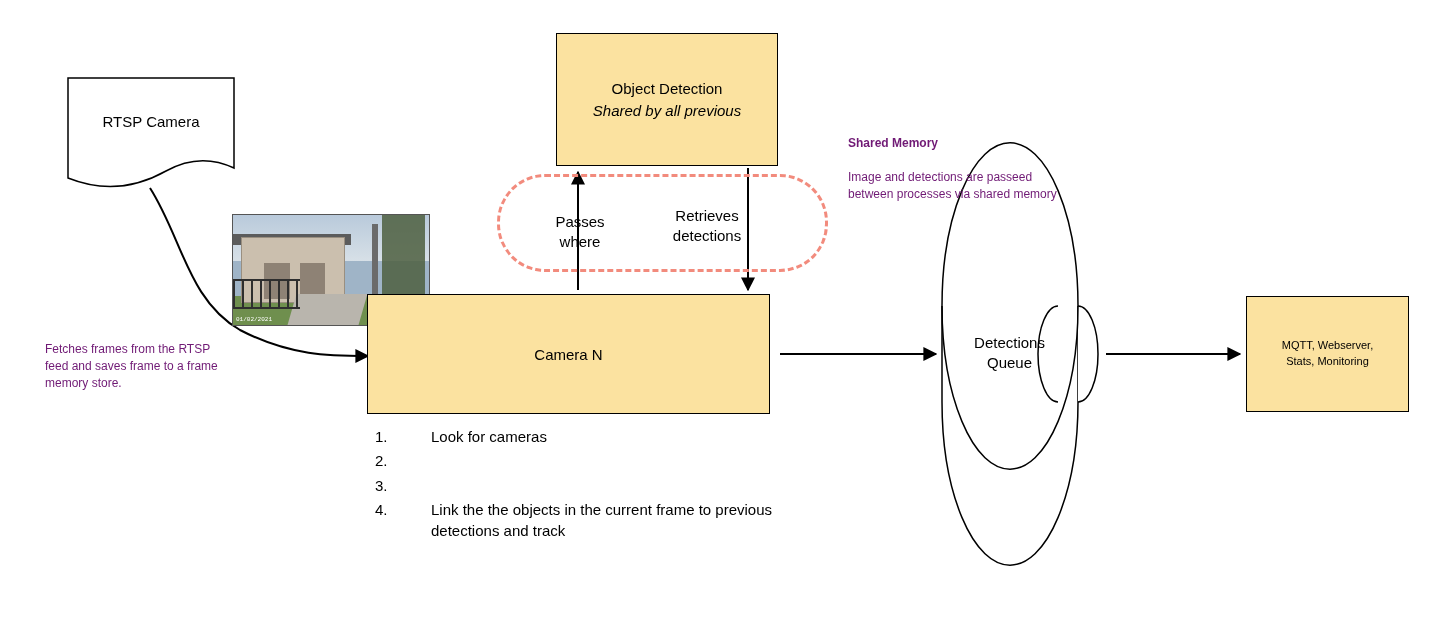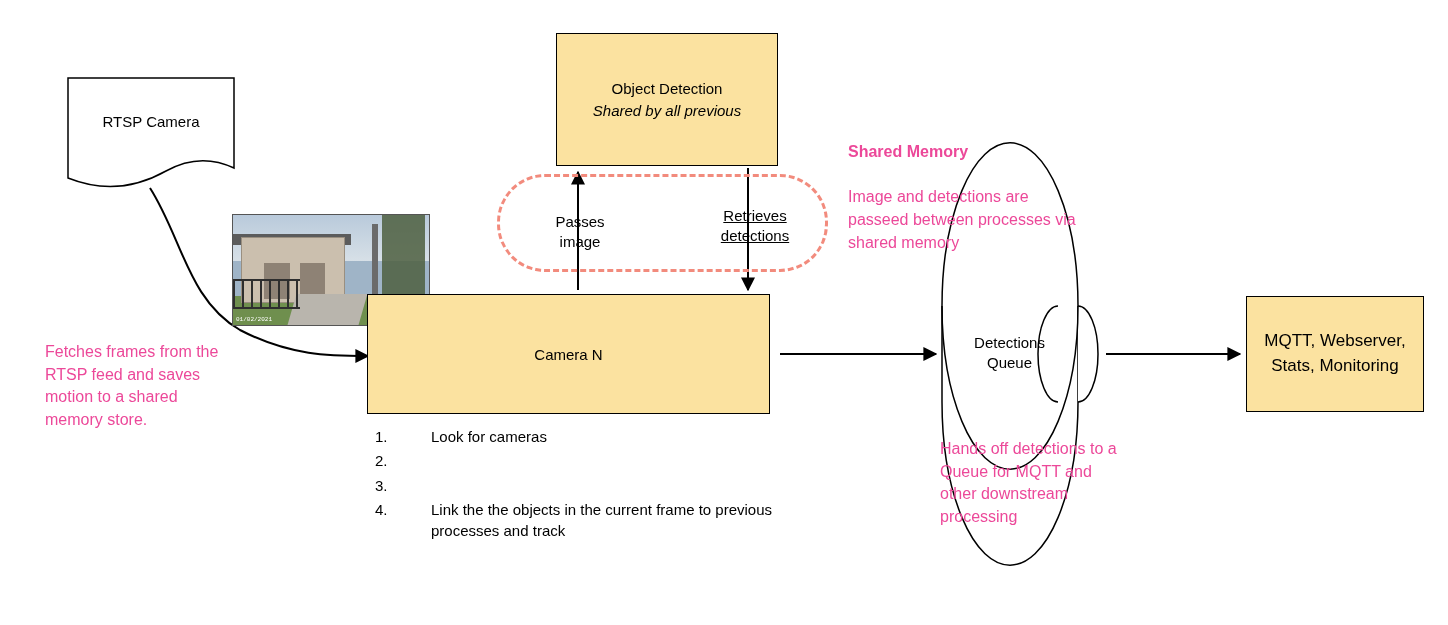--- a/index.html
+++ b/index.html
@@ -35,22 +35,22 @@
     text-align: center;
     font-size: 15px;
     color: #000000;
   }
   .box-fill {
     background: #fbe2a0;
     border: 1.5px solid #000000;
   }
   .label-text {
     position: absolute;
-    font-size: 16px;
-    color: #ec4899;
+    font-size: 12px;
+    color: #701a75;
     line-height: 1.42;
     white-space: pre-line;
   }
   .bold {
     font-weight: bold;
   }
   .italic {
     font-style: italic;
   }
 
@@ -83,23 +83,23 @@
     left: 367px;
     top: 294px;
     width: 403px;
     height: 120px;
   }
 
   
   #mqtt-box {
     left: 1246px;
     top: 296px;
-    width: 178px;
+    width: 163px;
     height: 116px;
-    font-size: 17px;
+    font-size: 11px;
     line-height: 1.45;
   }
 
   
   #camera-thumb {
     position: absolute;
     left: 232px;
     top: 214px;
     width: 196px;
     height: 110px;
@@ -184,21 +184,21 @@
 
   .edge-label {
     position: absolute;
     font-size: 15px;
     color: #000000;
     text-align: center;
     line-height: 1.35;
     white-space: pre-line;
   }
   #passes-image-label { left: 525px; top: 212px; width: 110px; }
-  #retrieves-label    { left: 697px; top: 206px; width: 116px; text-decoration: underline; }
+  #retrieves-label    { left: 649px; top: 206px; width: 116px; }
 
   #shared-memory-note { left: 848px; top: 118px; width: 230px; }
   #fetches-note       { left: 45px;  top: 341px; width: 190px; }
   #queue-note         { left: 940px; top: 438px; width: 180px; }
 
   
   #steps-list {
     position: absolute;
     left: 375px;
     top: 426px;
@@ -303,43 +303,42 @@
     <span style="white-space: pre-line;">MQTT, Webserver,
 Stats, Monitoring</span>
   </div>
 
   <div id="detections-queue">
     <div class="q-label">Detections
 Queue</div>
   </div>
 
   <div class="edge-label" id="passes-image-label">Passes
-image</div>
+where</div>
   <div class="edge-label" id="retrieves-label">Retrieves
 detections</div>
 
   <div class="label-text" id="shared-memory-note">
     <span class="bold">Shared Memory</span><br>
     <span>Image and detections are passeed between processes via shared memory</span>
   </div>
 
-  <div class="label-text" id="fetches-note">Fetches frames from the RTSP feed and saves motion to a shared memory store.</div>
-
-  <div class="label-text" id="queue-note">Hands off detections to a Queue for MQTT and other downstream processing</div>
+  <div class="label-text" id="fetches-note">Fetches frames from the RTSP feed and saves frame to a frame memory store.</div>
+
 
   <div id="steps-list">
     <div class="step">
       <span class="num">1.</span>
       <span class="txt">Look for cameras</span>
     </div>
     <div class="step">
       <span class="num">2.</span>
     </div>
     <div class="step">
       <span class="num">3.</span>
     </div>
     <div class="step">
       <span class="num">4.</span>
-      <span class="txt">Link the the objects in the current frame to previous processes and track</span>
+      <span class="txt">Link the the objects in the current frame to previous detections and track</span>
     </div>
   </div>
 
 </div>
 
 </body></html>

